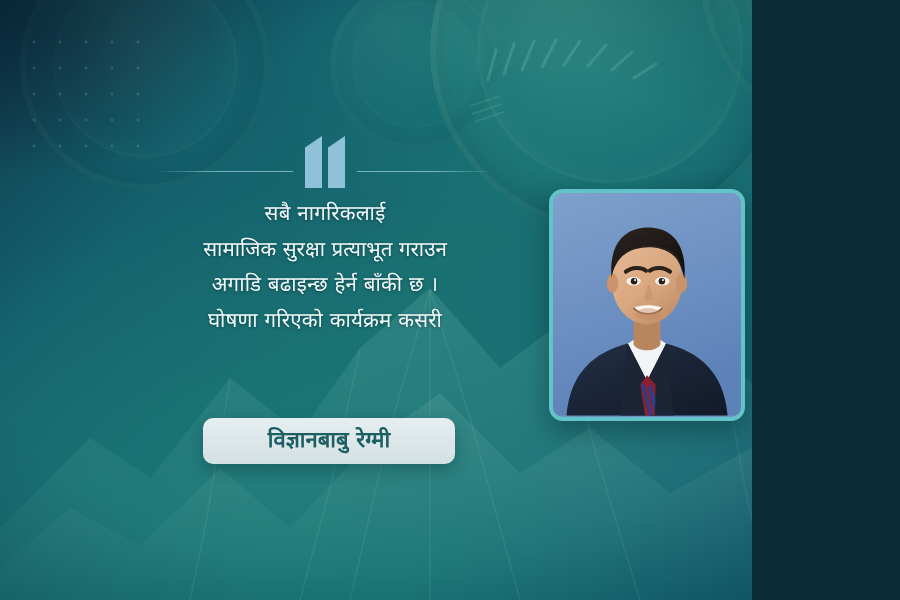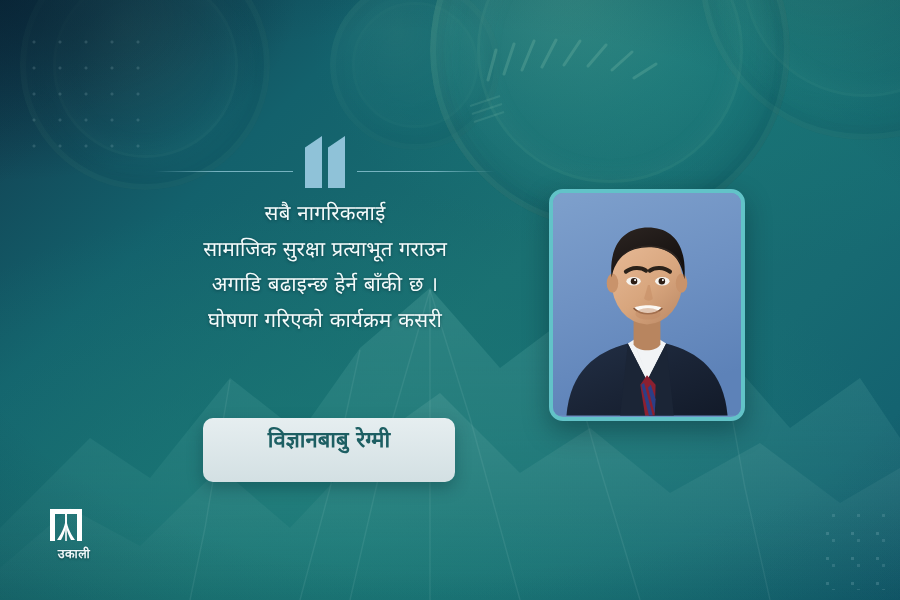--- a/index.html
+++ b/index.html
@@ -4,21 +4,21 @@
 <style>
   html, body {
     margin: 0;
     padding: 0;
     background: #0d2b38;
   }
   * { box-sizing: border-box; }
 
   .stage {
     position: relative;
-    width: 900px;
+    width: 752px;
     height: 600px;
     overflow: hidden;
     font-family: "DejaVu Sans", "Liberation Sans", sans-serif;
     background: #0c4a6e;
   }
 
   
   .bg-base {
     position: absolute; inset: 0;
     background:
@@ -131,21 +131,21 @@
     font-weight: 500;
   }
   .quote-text .ln { display: block; white-space: nowrap; }
   .quote-text .ln.l2 { letter-spacing: 0; text-align: center; }
 
   
   .nameplate {
     position: absolute;
     left: 203px; top: 418px;
     min-width: 252px;
-    padding: 8px 26px 28px;
+    padding: 8px 26px 10px;
     background: linear-gradient(180deg, #e6eef0 0%, #d3e0e3 100%);
     border-radius: 10px;
     text-align: center;
     box-shadow: 0 6px 16px rgba(2,32,42,0.30);
   }
   .nameplate span {
     display: block;
     color: #1d5f63;
     font-size: 22px;
     font-weight: 700;
@@ -329,25 +329,14 @@
 
       <path d="M99,96 L95,110 C97,113 103,113 104,110 L101,96" fill="#c9936b" opacity="0.75"></path>
 
       <path d="M84,120 C92,127 106,127 114,120 C108,116 90,116 84,120 Z" fill="#fbf8f4"></path>
       <path d="M84,120 C92,128 106,128 114,120" stroke="#8a5a3c" stroke-width="1.6" fill="none"></path>
 
       <ellipse cx="99" cy="126" rx="13" ry="6" fill="#c18a63" opacity="0.45"></ellipse>
     </svg>
   </div>
 
-  <div class="logo">
-    <svg class="logo-mark" width="40" height="40" viewBox="0 0 40 40">
-      <path d="M4,4 L36,4 L36,12 L31,12 L31,9 L9,9 L9,12 L4,12 Z" fill="#ffffff"></path>
-      <path d="M4,4 L9,4 L9,36 L4,36 Z" fill="#ffffff"></path>
-      <path d="M31,4 L36,4 L36,36 L31,36 Z" fill="#ffffff"></path>
-      <path d="M20,9 C20,20 16,28 11,35 L15,35 C19,28 21,20 21,9 Z" fill="#ffffff"></path>
-      <path d="M20,9 C20,20 24,28 29,35 L25,35 C21,28 19,20 19,9 Z" fill="#ffffff"></path>
-      <path d="M19.2,12 L20.8,12 L20.8,36 L19.2,36 Z" fill="#ffffff"></path>
-    </svg>
-    <span class="logo-word">उकाली</span>
-  </div>
 
 </div>
 
 </body></html>

